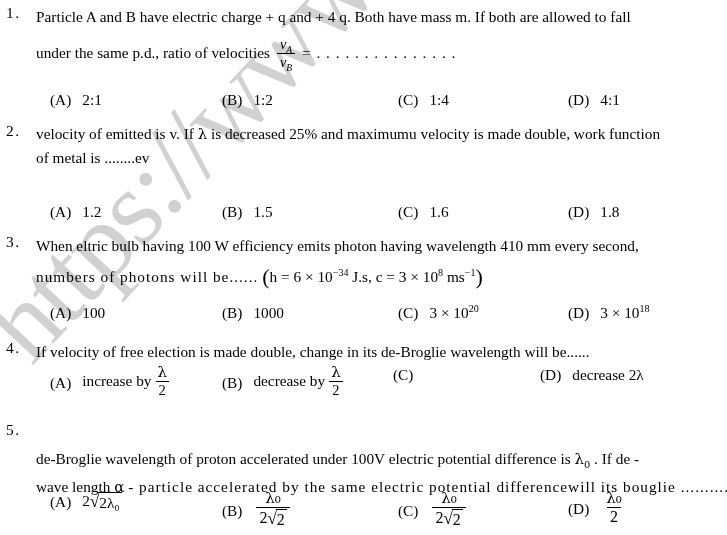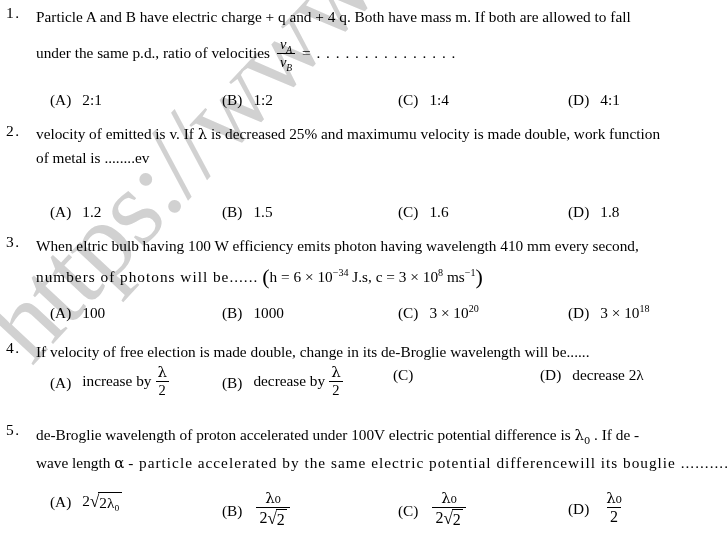--- a/index.html
+++ b/index.html
@@ -253,21 +253,21 @@
       <span class="tag">(C)</span>
     </div>
     <div class="opt" style="left:540px;">
       <span class="tag">(D)</span>
       <span class="val">decrease  2λ</span>
     </div>
   </div>
 
   <div class="q" style="top:421px;">
     <div class="qnum">5.</div>
-    <div class="qbody" style="line-height:27px;">
+    <div class="qbody" style="line-height:27px;margin-top:24px;">
       <div class="qline">
         <span>de-Broglie wavelength of proton accelerated under 100V electric potential difference is</span>
         <span class="lam"><span>λ</span><sub>0</sub></span>
         <span>. If de -</span>
       </div>
       <div class="qline">
         <span>wave length</span>
         <span class="lam">α</span>
         <span class="dots">- particle accelerated by the same electric potential differencewill its bouglie ............</span>
       </div>

